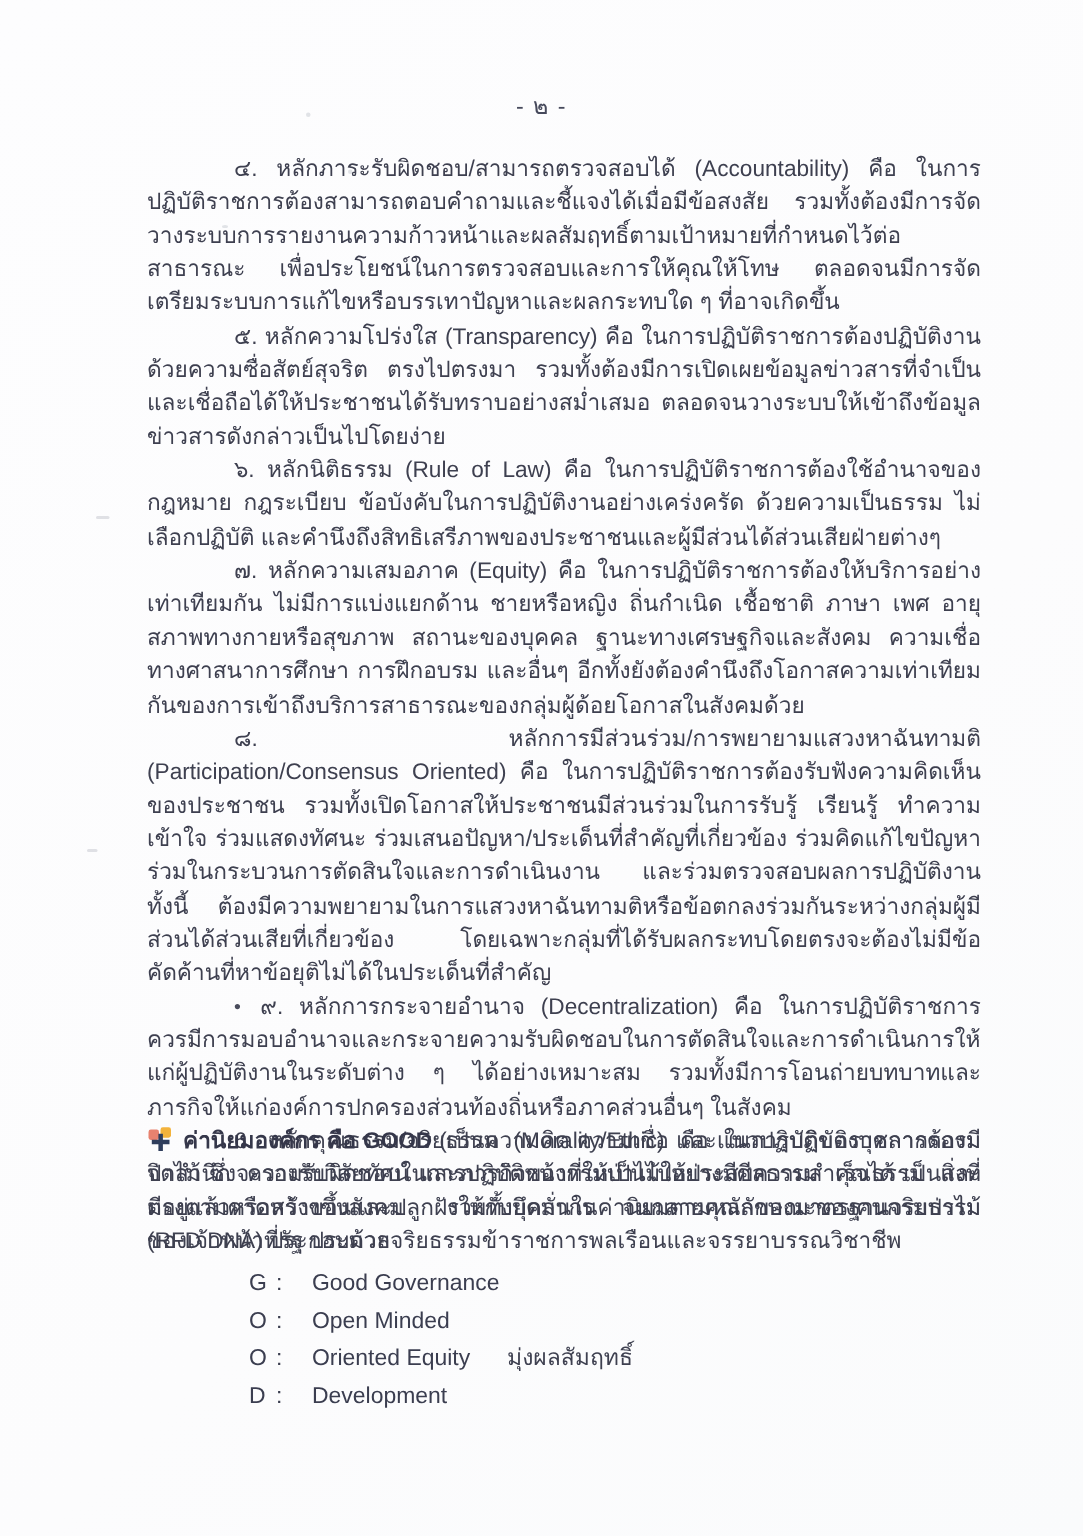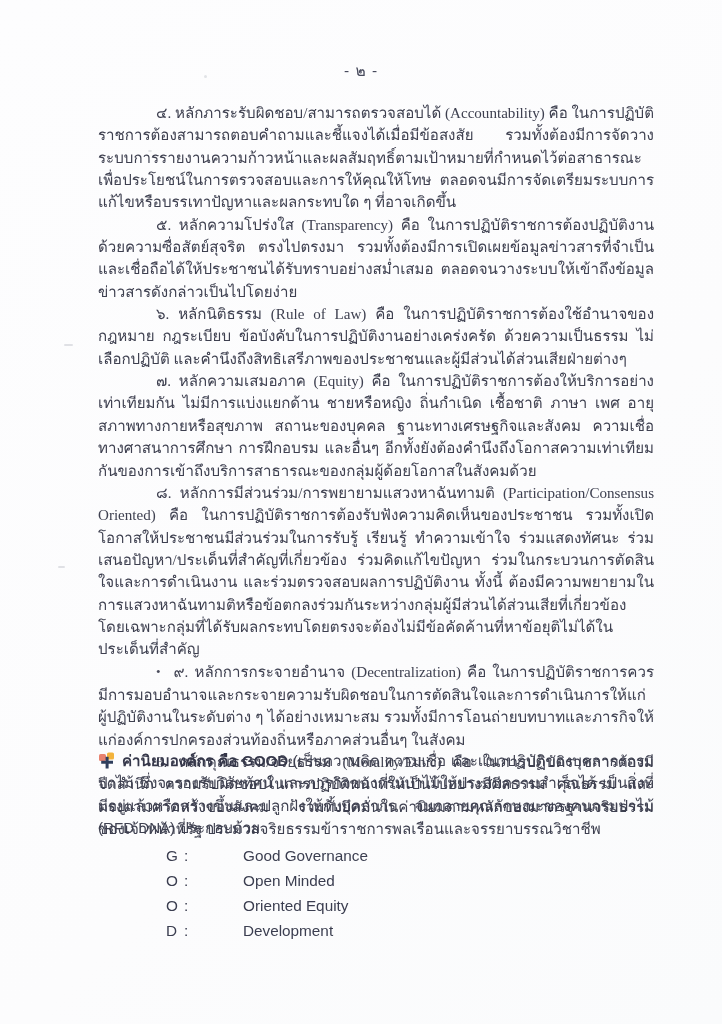--- a/index.html
+++ b/index.html
@@ -30,21 +30,20 @@
     color: #474a5c;
   }
   .body-text {
     position: absolute;
     top: 102px;
     left: 98px;
     width: 556px;
     font-size: 15.1px;
     line-height: 22.35px;
     text-align: justify;
-    font-family: Liberation Serif, serif;
   }
   p.para {
     margin: 0;
     padding: 0;
     text-indent: 58px;
   }
   p.para .bullet-dot {
     display: inline-block;
     text-indent: 0;
     margin-right: 13px;
@@ -77,21 +76,21 @@
     margin-left: 68px;
   }
   .value-row {
     display: flex;
     align-items: baseline;
     height: 25px;
     font-size: 15.3px;
   }
   .value-row .v-letter { width: 18px; color: #3b3e50; }
   .value-row .v-colon  { width: 24px; text-align: left; color: #3b3e50; }
-  .value-row .v-en     { width: 130px; color: #3b3e50; margin-left: 35px; }
+  .value-row .v-en     { width: 130px; color: #3b3e50; }
   .value-row .v-th     { flex: 1; color: #3e4050; }
   
   .speck {
     position: absolute;
     background: #9aa0ac;
     border-radius: 50%;
     opacity: 0.28;
   }
   .edge-mark {
     position: absolute;
@@ -141,20 +140,21 @@
         </div>
         <div class="value-row">
           <span class="v-letter">O</span>
           <span class="v-colon">:</span>
           <span class="v-en">Open Minded</span>
         </div>
         <div class="value-row">
           <span class="v-letter">O</span>
           <span class="v-colon">:</span>
           <span class="v-en">Oriented Equity</span>
+          <span class="v-th">มุ่งผลสัมฤทธิ์</span>
         </div>
         <div class="value-row">
           <span class="v-letter">D</span>
           <span class="v-colon">:</span>
           <span class="v-en">Development</span>
         </div>
       </div>
   </div>
 
 </div>

